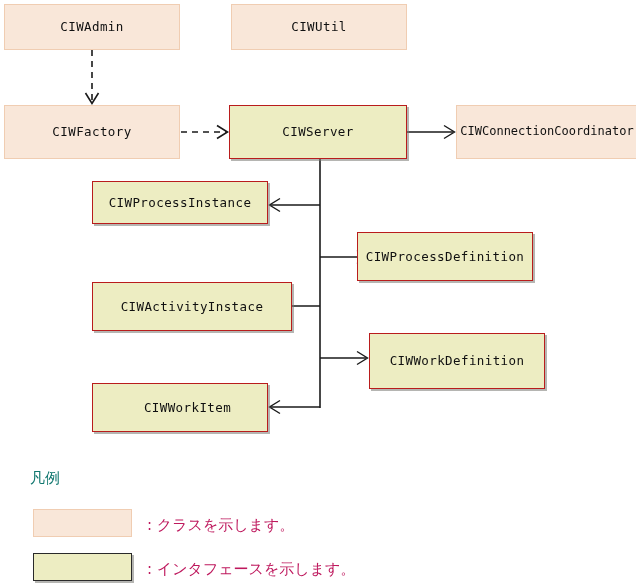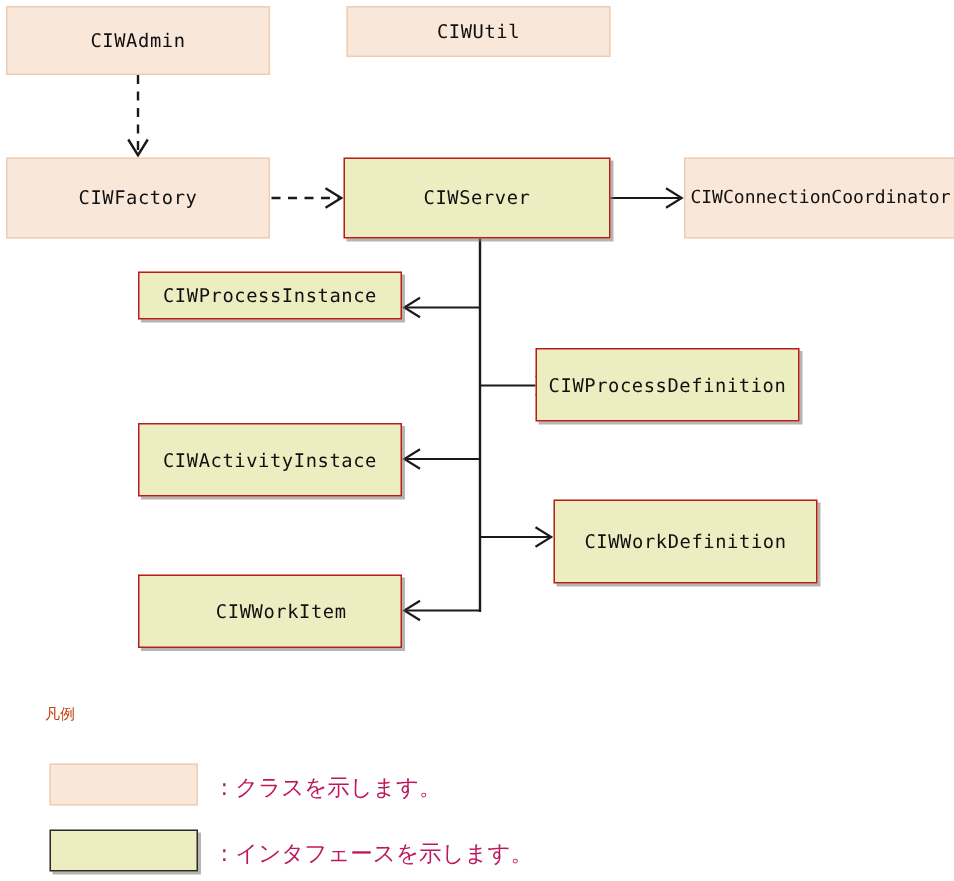--- a/index.html
+++ b/index.html
@@ -44,22 +44,22 @@
     position: absolute;
     left: 0;
     top: 0;
     width: 636px;
     height: 587px;
     pointer-events: none;
   }
   .legend-title {
     position: absolute;
     font-family: "DejaVu Sans", sans-serif;
-    font-size: 10px;
-    color: #c2410c;
+    font-size: 15px;
+    color: #0f766e;
     white-space: nowrap;
   }
   .legend-swatch {
     position: absolute;
     box-sizing: border-box;
   }
   .legend-swatch.cls {
     background: #F9E7D9;
     border: 1px solid #F0CDB2;
   }
@@ -123,33 +123,33 @@
     </g>
 
     <g>
       <line x1="320" y1="407" x2="271" y2="407" stroke="#1a1a1a" stroke-width="1.4"></line>
       <polyline points="280,400.5 269.5,407 280,413.5" fill="none" stroke="#1a1a1a" stroke-width="1.4"></polyline>
     </g>
   </svg>
 
   <div class="node cls" style="left:4px; top:4px; width:176px; height:46px;">CIWAdmin</div>
 
-  <div class="node cls" style="left:231px; top:4px; width:176px; height:34px;">CIWUtil</div>
+  <div class="node cls" style="left:231px; top:4px; width:176px; height:46px;">CIWUtil</div>
 
   <div class="node cls" style="left:4px; top:105px; width:176px; height:54px;">CIWFactory</div>
 
   <div class="node iface" style="left:229px; top:105px; width:178px; height:54px;">CIWServer</div>
 
   <div class="node cls" style="left:456px; top:105px; width:182px; height:54px; font-size:12px; letter-spacing:0px;">CIWConnectionCoordinator</div>
 
-  <div class="node iface" style="left:92px; top:181px; width:176px; height:32px;">CIWProcessInstance</div>
+  <div class="node iface" style="left:92px; top:181px; width:176px; height:43px;">CIWProcessInstance</div>
 
   <div class="node iface" style="left:357px; top:232px; width:176px; height:49px;">CIWProcessDefinition</div>
 
-  <div class="node iface" style="left:92px; top:282px; width:176px; height:49px;">CIWActivityInstace</div>
+  <div class="node iface" style="left:92px; top:282px; width:200px; height:49px;">CIWActivityInstace</div>
 
   <div class="node iface" style="left:369px; top:333px; width:176px; height:56px;">CIWWorkDefinition</div>
 
   <div class="node iface" style="left:92px; top:383px; width:176px; height:49px;padding-left:15px;">CIWWorkItem</div>
 
   <div class="legend-title" style="left:30px; top:469px;">凡例</div>
 
   <div class="legend-swatch cls" style="left:33px; top:509px; width:99px; height:28px;"></div>
   <div class="legend-text" style="left:147px; top:516px;">: クラスを示します。</div>
 

